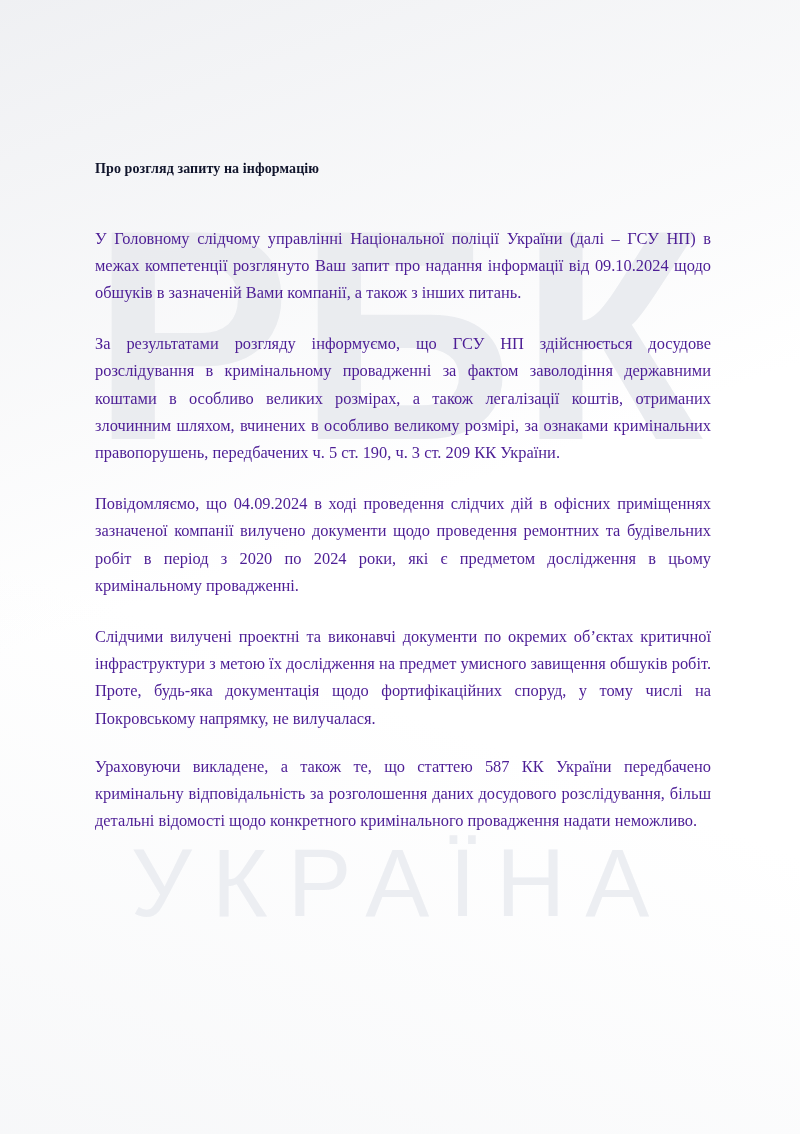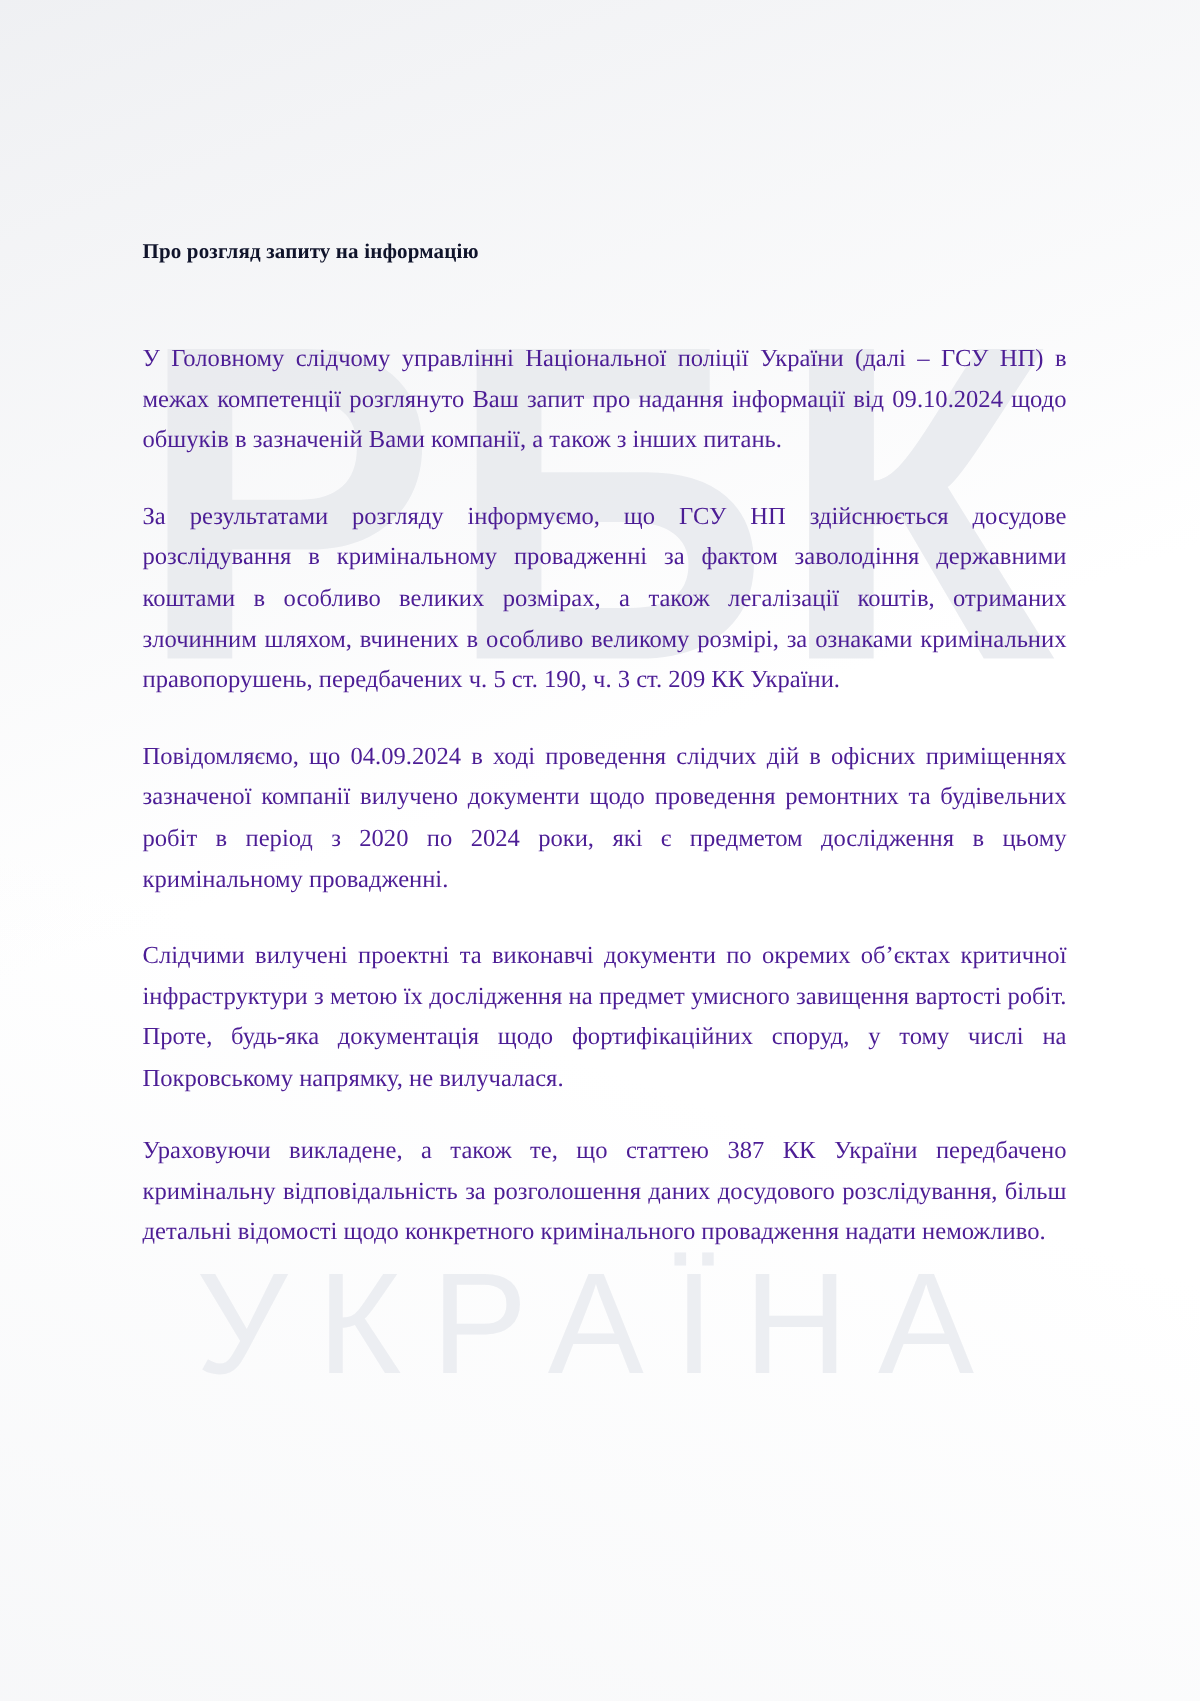--- a/index.html
+++ b/index.html
@@ -128,21 +128,21 @@
 
     <h1 class="doc-title">Про розгляд запиту на інформацію</h1>
 
     <div class="body-copy">
       <p class="para gap-big">У Головному слідчому управлінні Національної поліції України (далі – ГСУ НП) в межах компетенції розглянуто Ваш запит про надання інформації від 09.10.2024 щодо обшуків в зазначеній Вами компанії, а також з інших питань.</p>
 
       <p class="para gap-big">За результатами розгляду інформуємо, що ГСУ НП здійснюється досудове розслідування в кримінальному провадженні за фактом заволодіння державними коштами в особливо великих розмірах, а також легалізації коштів, отриманих злочинним шляхом, вчинених в особливо великому розмірі, за ознаками кримінальних правопорушень, передбачених ч. 5 ст. 190, ч. 3 ст. 209 КК України.</p>
 
       <p class="para gap-big">Повідомляємо, що 04.09.2024 в ході проведення слідчих дій в офісних приміщеннях зазначеної компанії вилучено документи щодо проведення ремонтних та будівельних робіт в період з 2020 по 2024 роки, які є предметом дослідження в цьому кримінальному провадженні.</p>
 
-      <p class="para">Слідчими вилучені проектні та виконавчі документи по окремих об’єктах критичної інфраструктури з метою їх дослідження на предмет умисного завищення вартості робіт. Проте, будь-яка документація щодо фортифікаційних споруд, у тому числі на Покровському напрямку, не вилучалася.</p>
+      <p class="para">Слідчими вилучені проектні та виконавчі документи по окремих об’єктах критичної інфраструктури з метою їх дослідження на предмет умисного завищення обшуків робіт. Проте, будь-яка документація щодо фортифікаційних споруд, у тому числі на Покровському напрямку, не вилучалася.</p>
 
 
 
-      <p class="para">Ураховуючи викладене, а також те, що статтею 387 КК України передбачено кримінальну відповідальність за розголошення даних досудового розслідування, більш детальні відомості щодо конкретного кримінального провадження надати неможливо.</p>
+      <p class="para">Ураховуючи викладене, а також те, що статтею 587 КК України передбачено кримінальну відповідальність за розголошення даних досудового розслідування, більш детальні відомості щодо конкретного кримінального провадження надати неможливо.</p>
     </div>
 
   </div>
 </div>
 
 </body></html>

